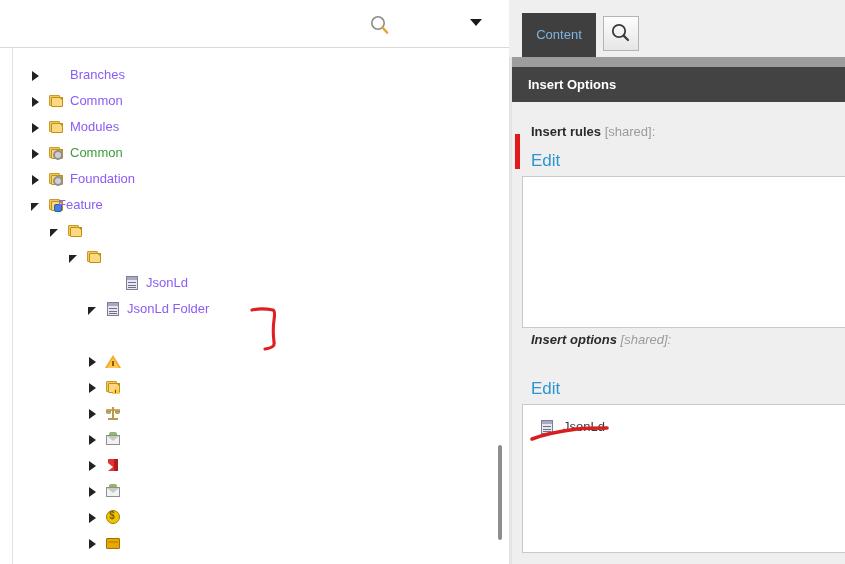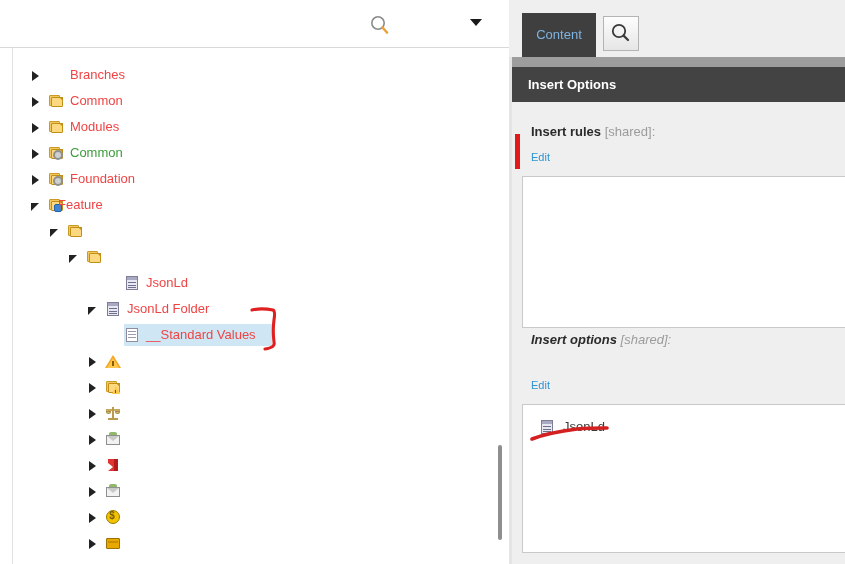--- a/index.html
+++ b/index.html
@@ -29,21 +29,21 @@
   #tree-scroll{position:absolute;left:0;top:48px;width:509px;height:516px;overflow:hidden;}
   #tree-border{position:absolute;left:12px;top:48px;width:1px;height:516px;background:#e2e2e2;}
 
   .trow{position:absolute;height:26px;line-height:26px;white-space:nowrap;}
   .twist{position:absolute;width:12px;height:26px;cursor:pointer;}
   .tw-collapsed{position:absolute;left:2px;top:9px;width:0;height:0;
     border-top:5px solid transparent;border-bottom:5px solid transparent;border-left:7px solid #222;}
   .tw-expanded{position:absolute;left:1px;top:11px;width:0;height:0;
     border-top:8px solid #222;border-right:8px solid transparent;}
   .ticon{position:absolute;width:16px;height:16px;top:5px;}
-  .tlabel{position:absolute;font-size:13px;color:#ef4444;top:0;}
+  .tlabel{position:absolute;font-size:13px;color:#8b5cf6;top:0;}
   .tlabel.green{color:#3c9c3c;}
   .sel-bg{position:absolute;background:#cfe7f5;height:22px;top:2px;border-radius:1px;}
 
   
   .ic-folder{position:relative;width:16px;height:16px;}
   .ic-folder .back{position:absolute;left:1px;top:2px;width:11px;height:11px;
     background:#f3c860;border:1px solid #c99a25;box-sizing:border-box;border-radius:1px;}
   .ic-folder .front{position:absolute;left:3px;top:4px;width:12px;height:10px;
     background:#fcd980;border:1px solid #c08f16;box-sizing:border-box;border-radius:1px 3px 1px 1px;}
   .ic-folder .fold{position:absolute;left:11px;top:4px;width:0;height:0;
@@ -124,21 +124,21 @@
     background:linear-gradient(#fdfdfd,#e6e6e6);border:1px solid #b4b4b4;box-sizing:border-box;cursor:pointer;}
 
   #gray-bar{position:absolute;left:3px;top:57px;width:333px;height:10px;background:#9d9d9d;}
   #section-header{position:absolute;left:3px;top:67px;width:333px;height:35px;background:#434343;}
   #section-accent{position:absolute;left:3px;top:67px;width:5px;height:35px;background:#e01a1a;}
   #section-title{position:absolute;left:16px;top:0;height:35px;line-height:35px;
     color:#ffffff;font-size:13px;font-weight:bold;}
 
   .fieldlabel{position:absolute;font-size:13px;color:#2b2b2b;font-weight:bold;white-space:nowrap;}
   .shared{color:#9b9b9b;font-weight:normal;}
-  .editlink{position:absolute;font-size:11px;color:#2e94d2;cursor:pointer;}
+  .editlink{position:absolute;font-size:17px;color:#2e94d2;cursor:pointer;}
   .whitebox{position:absolute;background:#ffffff;border:1px solid #c9c9c9;box-sizing:border-box;}
 
   .opt-row{position:absolute;height:20px;line-height:20px;white-space:nowrap;}
   .opt-label{position:absolute;left:24px;top:0;font-size:13px;color:#3a3a3a;}
 
   
   .annot{position:absolute;pointer-events:none;}
 </style>
 </head>
 <body>
@@ -221,25 +221,20 @@
           <span class="ticon" style="left:124px;"><span class="ic-tpl"><span class="pg"></span><span class="bar"></span><span class="ln" style="top:7px;"></span><span class="ln" style="top:10px;"></span><span class="ln" style="top:12px;"></span></span></span>
           <span class="tlabel" style="left:146px;">JsonLd</span>
         </div>
         <div class="trow" style="left: 0px; top: 248px; width: 509px;">
           <span class="twist" style="left:87px;">
             <span class="tw-expanded"></span>
           </span>
           <span class="ticon" style="left:105px;"><span class="ic-tpl"><span class="pg"></span><span class="bar"></span><span class="ln" style="top:7px;"></span><span class="ln" style="top:10px;"></span><span class="ln" style="top:12px;"></span></span></span>
           <span class="tlabel" style="left:127px;">JsonLd Folder</span>
         </div>
-        <div class="trow" style="left: 0px; top: 274px; width: 509px;">
-          <span class="sel-bg" style="left:124px;width:148.4px;"></span>
-          <span class="ticon" style="left:124px;"><span class="ic-doc"><span class="pg"></span><span class="ln" style="top:4px;"></span><span class="ln" style="top:7px;"></span><span class="ln" style="top:10px;"></span></span></span>
-          <span class="tlabel" style="left:146px;">__Standard Values</span>
-        </div>
         <div class="trow" style="left: 0px; top: 300px; width: 509px;">
           <span class="twist" style="left:87px;">
             <span class="tw-collapsed"></span>
           </span>
           <span class="ticon" style="left:105px;"><span class="ic-warn"><span class="tri"></span><span class="tri2"></span><span class="bang"></span></span></span>
         </div>
         <div class="trow" style="left: 0px; top: 326px; width: 509px;">
           <span class="twist" style="left:87px;">
             <span class="tw-collapsed"></span>
           </span>

